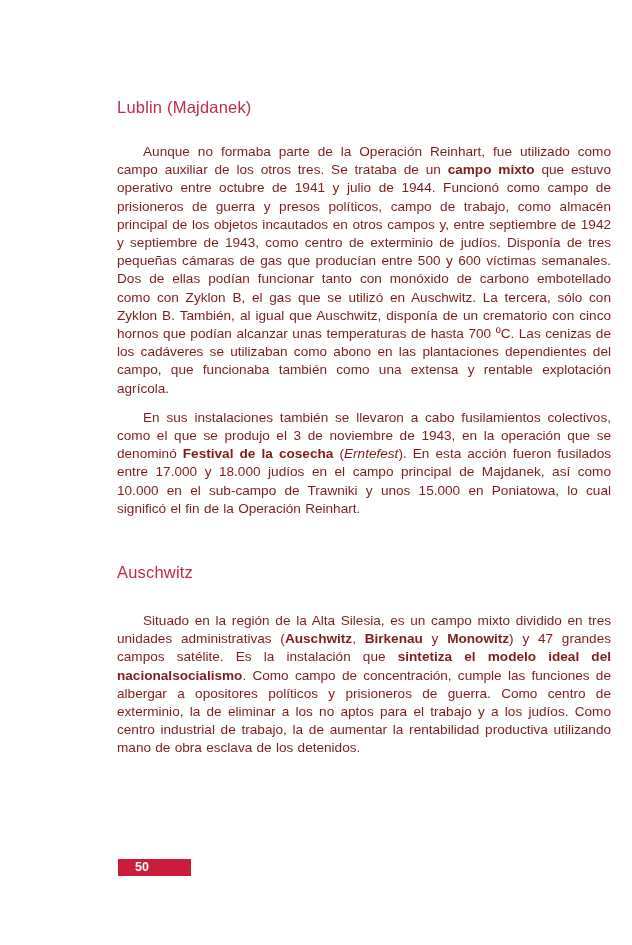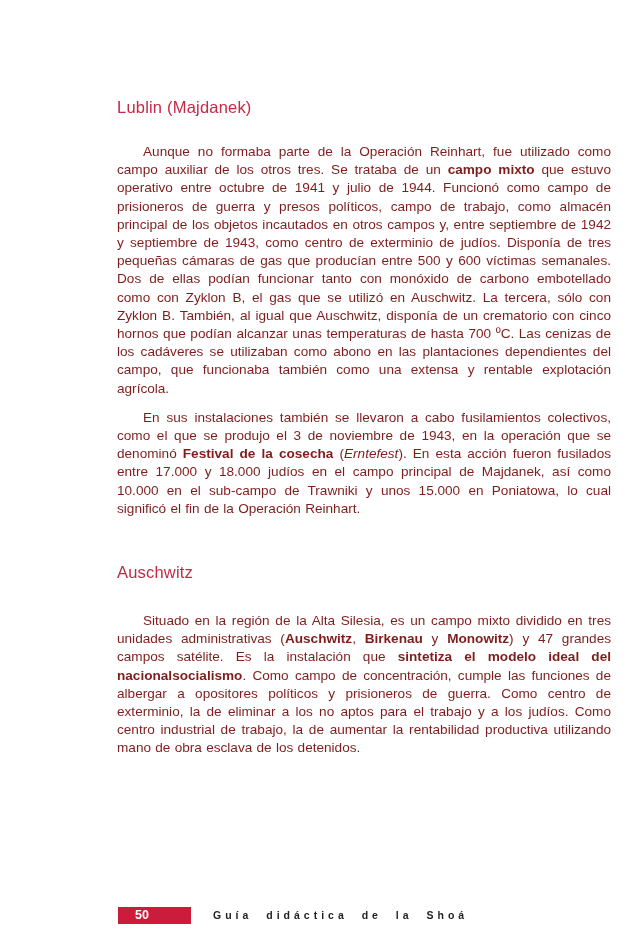--- a/index.html
+++ b/index.html
@@ -37,21 +37,21 @@
     font-size: 13.6px;
     line-height: 18.2px;
     color: #7f1d1d;
     text-align: justify;
     text-indent: 26px;
     word-spacing: 0.5px;
   }
   .footer {
     position: absolute;
     left: 0;
-    top: 906px;
+    top: 858px;
     width: 580px;
     height: 18px;
   }
   .page-number-box {
     position: absolute;
     left: 118px;
     top: 1px;
     width: 73px;
     height: 17px;
     background: #cb1c3c;
@@ -89,15 +89,14 @@
     <h2 class="section-heading second">Auschwitz</h2>
 
     <p class="body-para"><span>Situado en la región de la Alta Silesia, es un campo mixto dividido en tres unidades administrativas (</span><span style="font-weight: 700;">Auschwitz</span><span>, </span><span style="font-weight: 700;">Birkenau</span><span> y </span><span style="font-weight: 700;">Monowitz</span><span>) y 47 grandes campos satélite. Es la instalación que </span><span style="font-weight: 700;">sintetiza el modelo ideal del nacionalsocialismo</span><span>. Como campo de concentración, cumple las funciones de albergar a opositores políticos y prisioneros de guerra. Como centro de exterminio, la de eliminar a los no aptos para el trabajo y a los judíos. Como centro industrial de trabajo, la de aumentar la rentabilidad productiva utilizando mano de obra esclava de los detenidos.</span></p>
 
   </div>
 
   <div class="footer">
     <div class="page-number-box">
       <span>50</span>
     </div>
-    <div class="book-title">Guía didáctica de la Shoá</div>
   </div>
 </div>
 
 </body></html>

